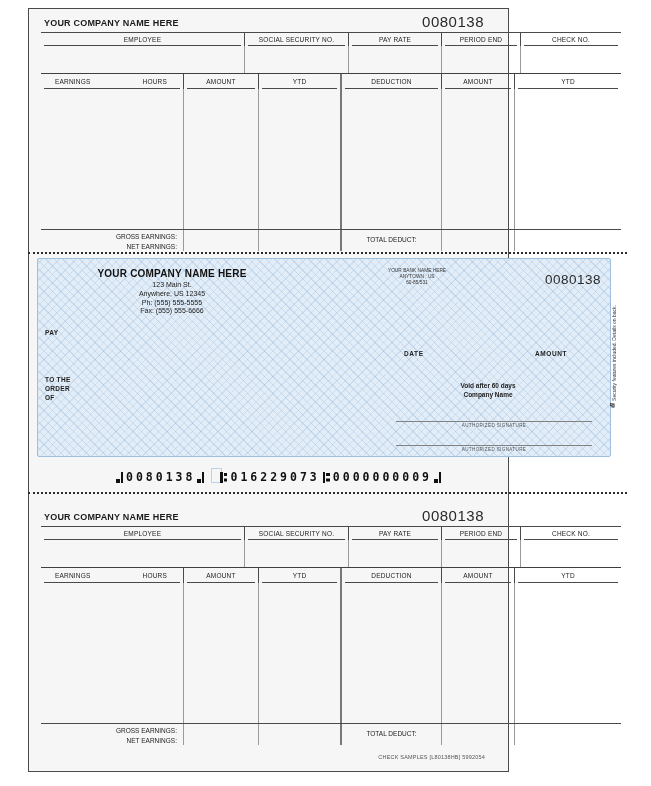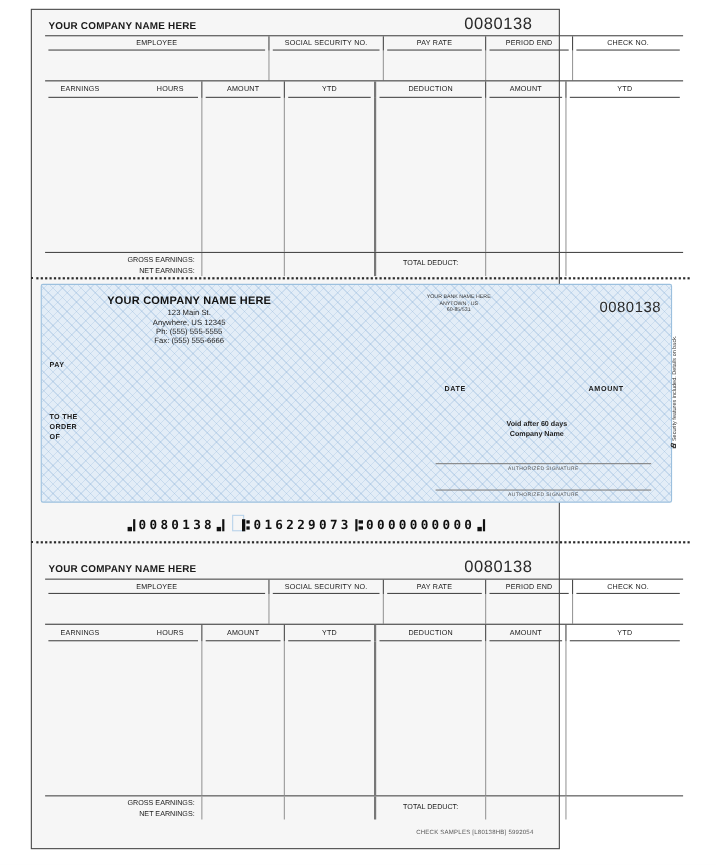--- a/index.html
+++ b/index.html
@@ -203,21 +203,21 @@
 
   <div class="micr-box"></div>
   <div class="micr">
     <span class="m-onus"></span>
     <span class="m-digits">0080138</span>
     <span class="m-onus"></span>
     <span class="m-gap"></span>
     <span class="m-transit"></span>
     <span class="m-digits">016229073</span>
     <span class="m-transit"></span>
-    <span class="m-digits">0000000000</span>
+    <span class="m-digits">0000000009</span>
     <span class="m-onus"></span>
   </div>
 
   <div class="perf" style="top:483px;"></div>
 
   <section class="stub" style="top:494px;">
     <div class="stub-company">YOUR COMPANY NAME HERE</div>
     <div class="stub-checkno">0080138</div>
     <div class="info-table">
       <div class="info-labels">

